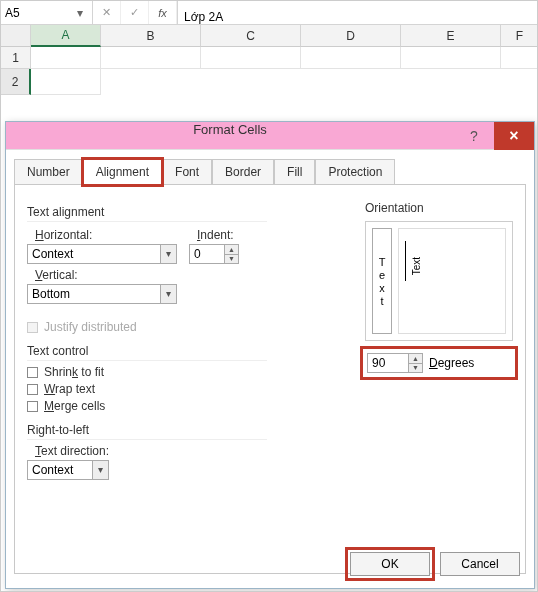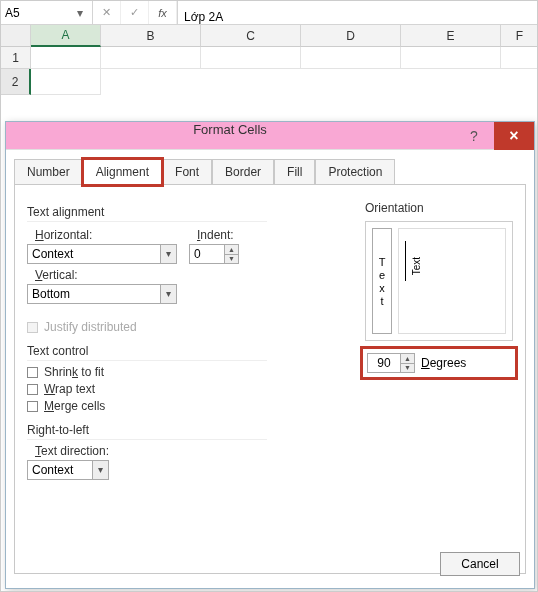--- a/index.html
+++ b/index.html
@@ -203,21 +203,21 @@
   .dot { width:3px; height:3px; background:#000; border-radius:50%; }
 
   .deg-input-row {
     margin-top: 10px;
     display:flex; align-items:center; gap:6px;
     outline: 3px solid #c0392b;
     outline-offset: 2px;
     padding: 2px;
     position: relative;
   }
-  .deg-input-row .spin { width:48px;text-align:center; }
+  .deg-input-row .spin { width:56px; }
   .deg-label { font-size:12px; }
 
   
   .dlg-footer {
     position:absolute;
     right: 14px; bottom: 12px;
     display:flex; gap: 10px;
   }
   .btn {
     width: 80px; height: 24px;
@@ -384,15 +384,16 @@
               <div>▼</div>
             </span>
         </div>
         <span class="deg-label"><span class="ul">D</span>egrees</span>
       </div>
     </div>
 
   </div>
 
   <div class="dlg-footer">
+    <div class="btn ok">OK</div>
     <div class="btn">Cancel</div>
   </div>
 </div>
 
 </body></html>

